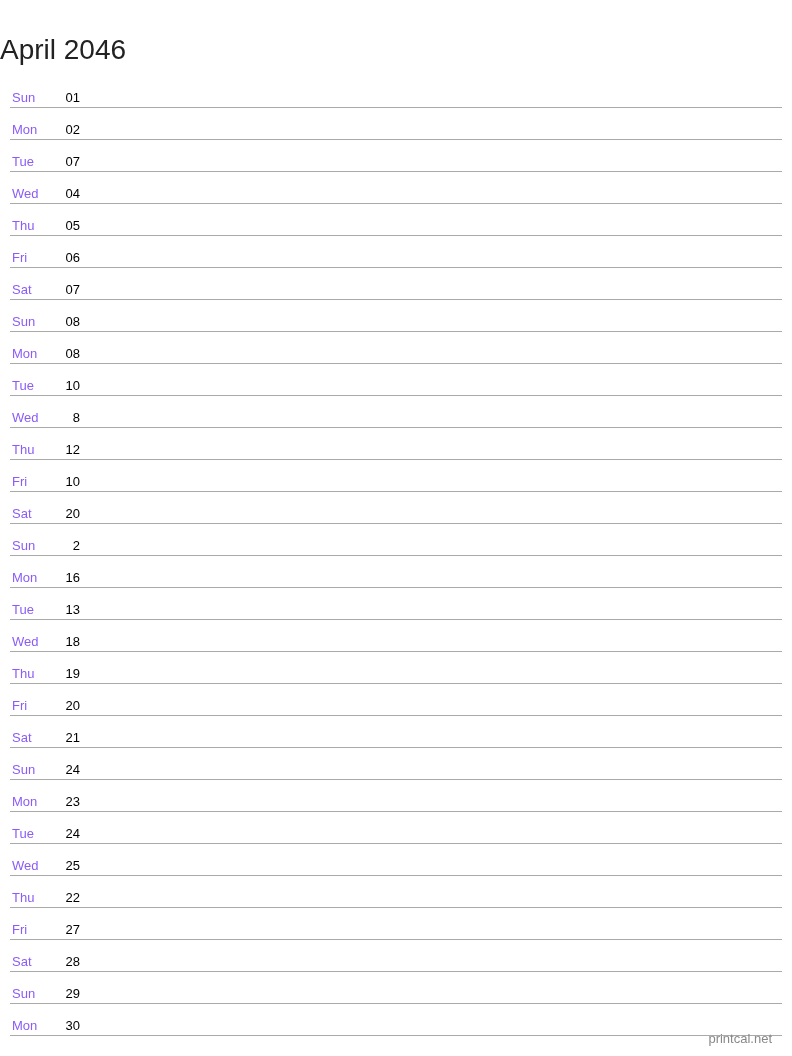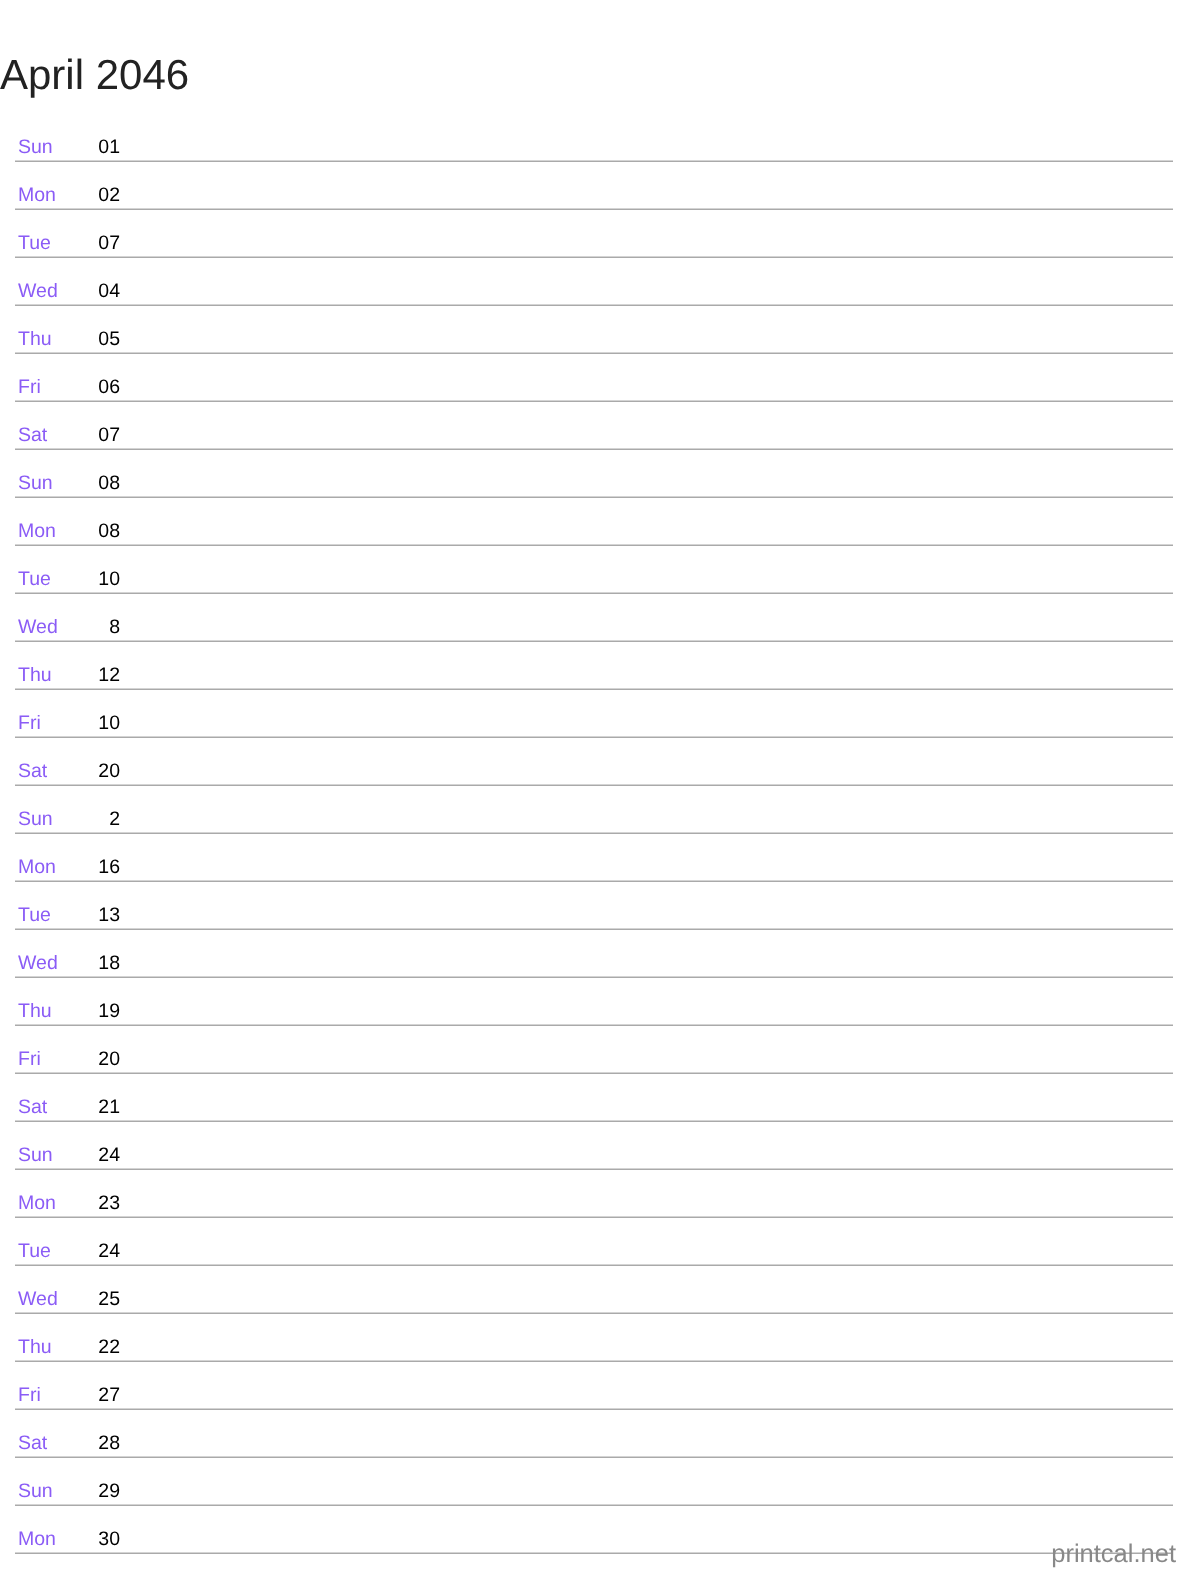--- a/index.html
+++ b/index.html
@@ -49,22 +49,22 @@
       text-align: right;
       flex-shrink: 0;
     }
     .day-line {
       flex: 1;
       height: 1px;
     }
     .footer {
       position: absolute;
       bottom: 10px;
-      right: 8px;
-      font-size: 17px;
+      right: 20px;
+      font-size: 13px;
       color: #888;
     }
   </style>
 </head>
 <body>
 
 <h1 class="page-title">April 2046</h1>
 <div class="calendar-grid" id="calendar-grid">
 <div class="day-row">
       <span class="day-name">Sun</span>

